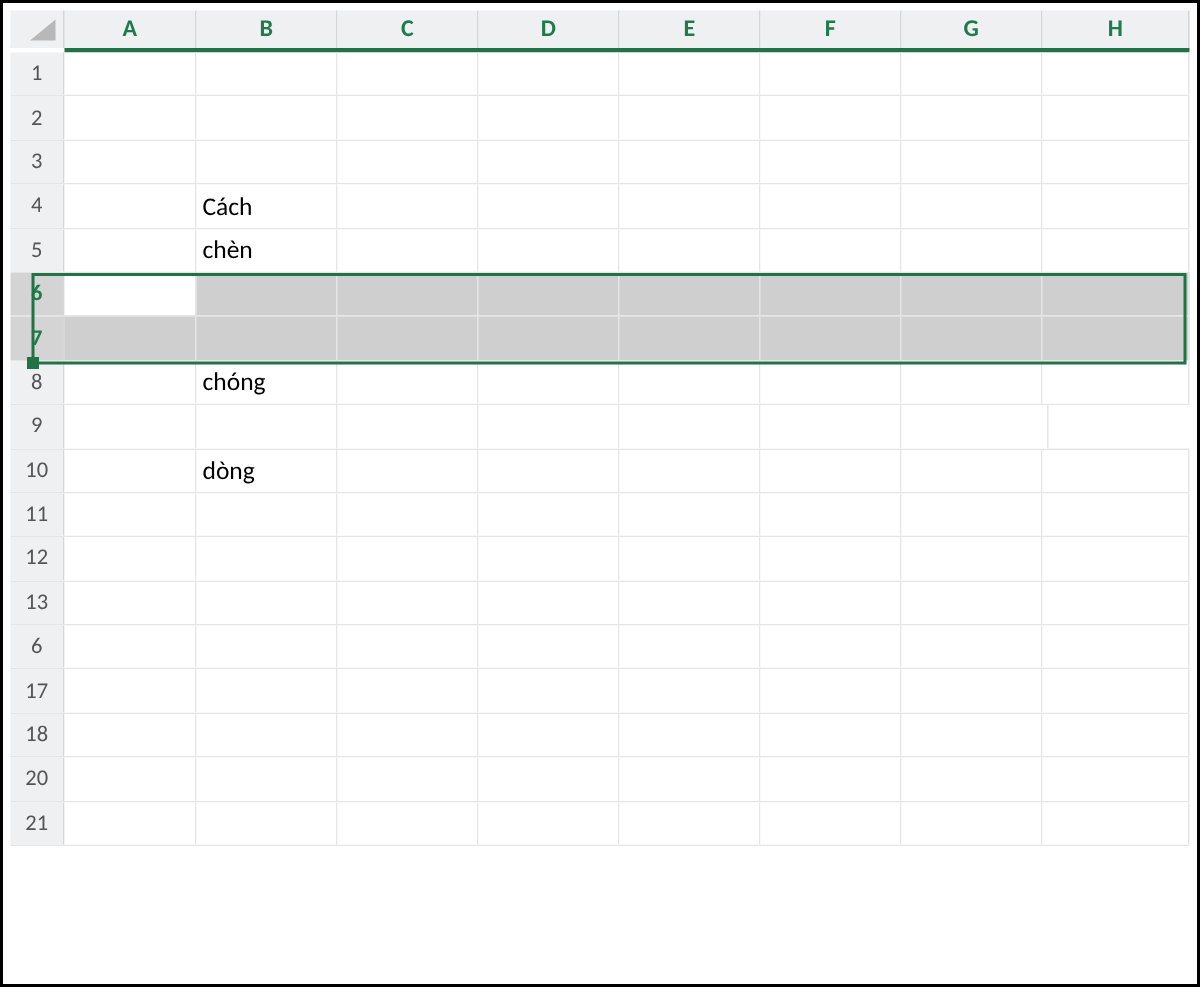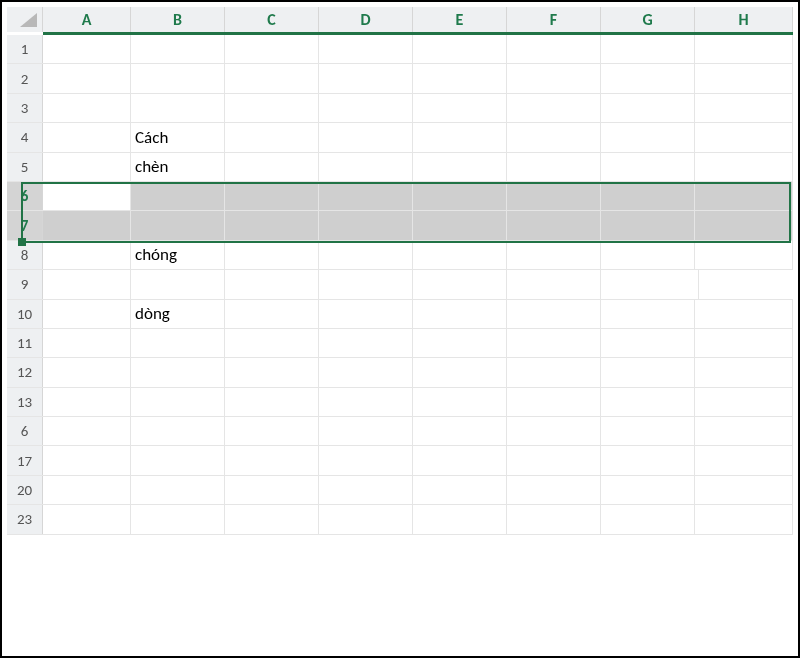--- a/index.html
+++ b/index.html
@@ -278,32 +278,43 @@
           <div class="cell cA"></div>
           <div class="cell cB"></div>
           <div class="cell cC"></div>
           <div class="cell cD"></div>
           <div class="cell cE"></div>
           <div class="cell cF"></div>
           <div class="cell cG"></div>
           <div class="cell cH"></div>
         </div>
         <div class="row">
+          <div class="rh">18</div>
+          <div class="cell cA"></div>
+          <div class="cell cB"></div>
+          <div class="cell cC"></div>
+          <div class="cell cD"></div>
+          <div class="cell cE"></div>
+          <div class="cell cF"></div>
+          <div class="cell cG"></div>
+          <div class="cell cH"></div>
+        </div>
+        <div class="row">
           <div class="rh">20</div>
           <div class="cell cA"></div>
           <div class="cell cB"></div>
           <div class="cell cC"></div>
           <div class="cell cD"></div>
           <div class="cell cE"></div>
           <div class="cell cF"></div>
           <div class="cell cG"></div>
           <div class="cell cH"></div>
         </div>
         <div class="row">
-          <div class="rh">23</div>
+          <div class="rh">21</div>
           <div class="cell cA"></div>
           <div class="cell cB"></div>
           <div class="cell cC"></div>
           <div class="cell cD"></div>
           <div class="cell cE"></div>
           <div class="cell cF"></div>
           <div class="cell cG"></div>
           <div class="cell cH"></div>
         </div>
       </div>

